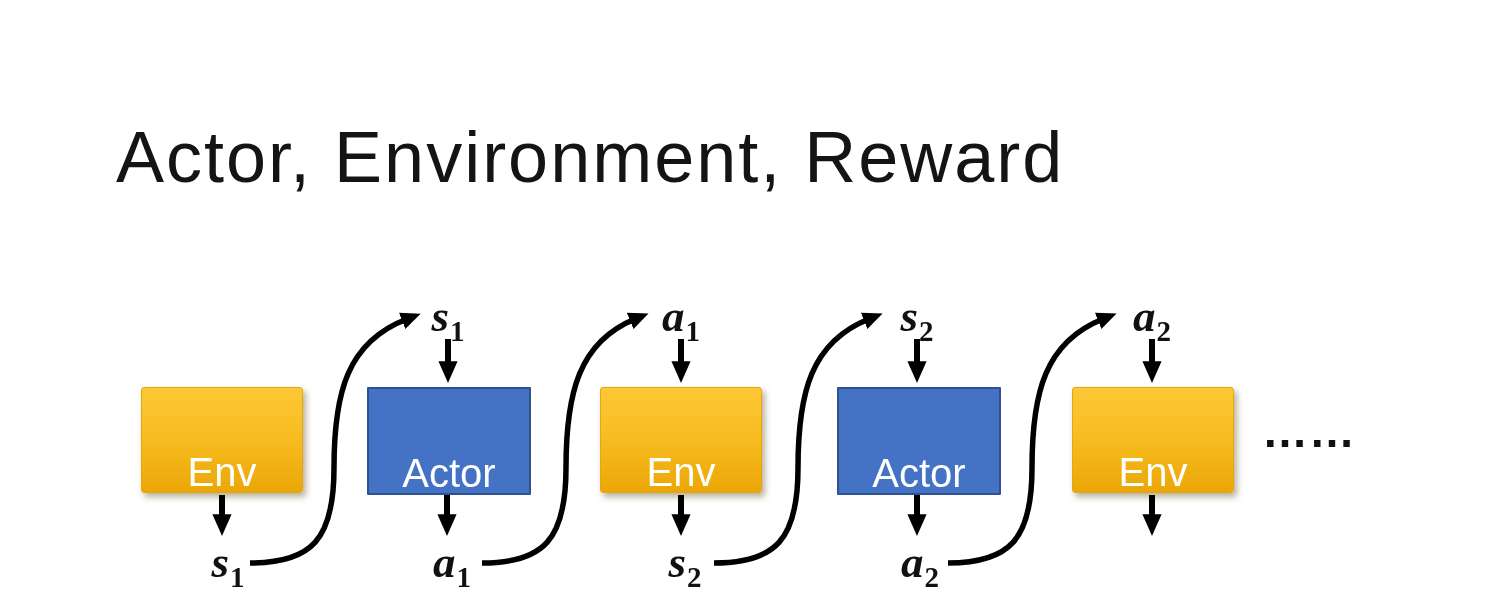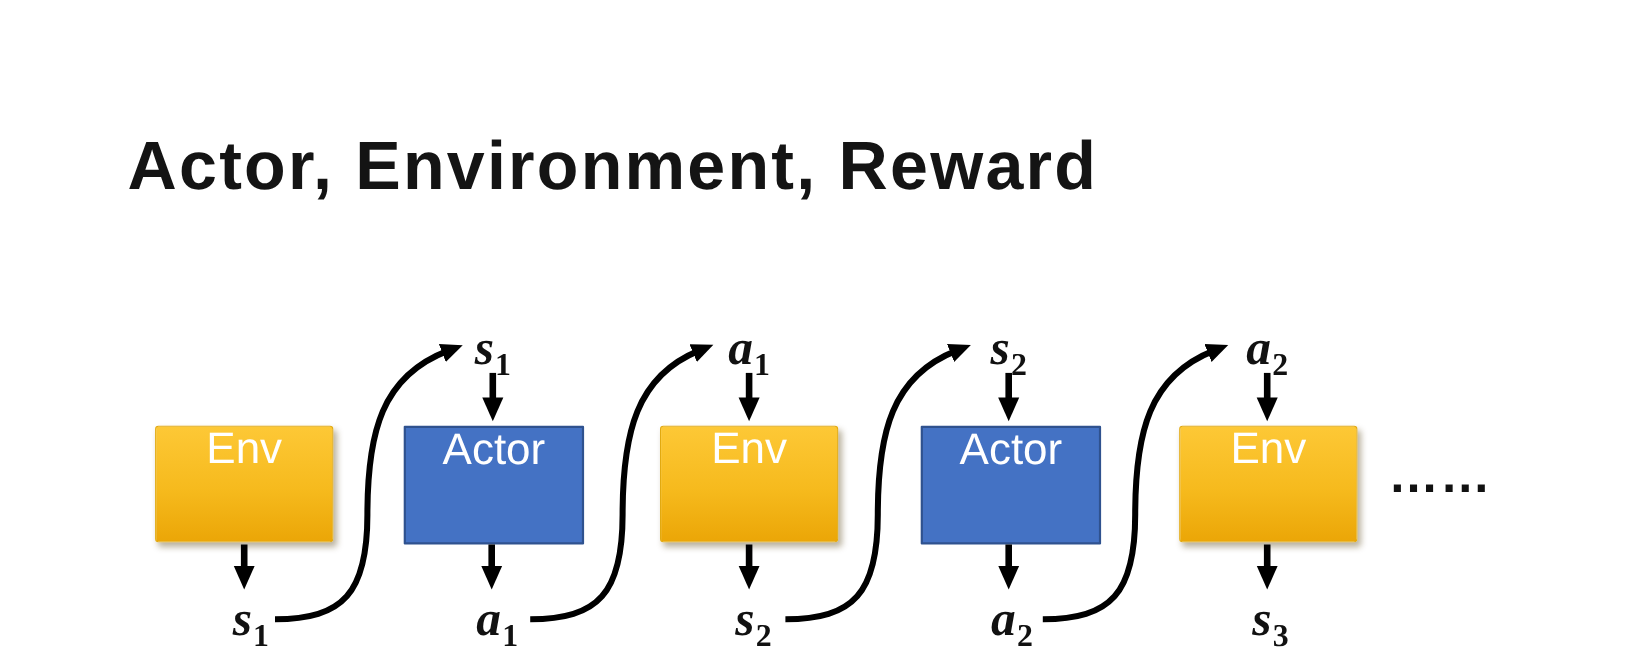--- a/index.html
+++ b/index.html
@@ -16,33 +16,33 @@
   .stage {
     position: relative;
     width: 1500px;
     height: 608px;
     background: #ffffff;
   }
   .slide-title {
     position: absolute;
     left: 116px;
     top: 118px;
-    font-size: 62px;
-    font-weight: 700;
+    font-size: 72px;
+    font-weight: 400;
     letter-spacing: 2px;
     line-height: 1.1;
     color: var(--title-text, #141414);
     white-space: nowrap;
   }
   .box {
     position: absolute;
     width: 160px;
     height: 104px;
     display: flex;
-    align-items: flex-start;
+    align-items: flex-end;
     justify-content: center;
     color: var(--box-text, #ffffff);
     font-size: 40px;
     line-height: 1;
     user-select: none;
   }
   .box.env {
     background: linear-gradient(180deg, var(--env-gradient-top, #FDC836) 0%, #F6BA1D 55%, var(--env-gradient-bottom, #EBA607) 100%);
     border: 1px solid var(--env-border, #E2A90F);
     border-radius: 3px;
@@ -124,21 +124,20 @@
 
   <div class="mlabel" style="left:404px;  top:290px;"><span>s</span><span class="sub">1</span></div>
   <div class="mlabel" style="left:637px;  top:290px;"><span>a</span><span class="sub">1</span></div>
   <div class="mlabel" style="left:873px;  top:290px;"><span>s</span><span class="sub">2</span></div>
   <div class="mlabel" style="left:1108px; top:290px;"><span>a</span><span class="sub">2</span></div>
 
   <div class="mlabel" style="left:184px;  top:536px;"><span>s</span><span class="sub">1</span></div>
   <div class="mlabel" style="left:408px;  top:536px;"><span>a</span><span class="sub">1</span></div>
   <div class="mlabel" style="left:641px;  top:536px;"><span>s</span><span class="sub">2</span></div>
   <div class="mlabel" style="left:876px;  top:536px;"><span>a</span><span class="sub">2</span></div>
-  <div class="mlabel" style="left:1111px; top:536px;"><span>s</span><span class="sub">3</span></div>
 
   <div class="ellipsis">……</div>
 
   <svg class="arrow-layer" viewBox="0 0 1500 608" xmlns="http://www.w3.org/2000/svg">
     <defs>
       <marker id="ah" viewBox="0 0 10 10" refX="2.5" refY="5" markerWidth="3.8" markerHeight="3.8" orient="auto" markerUnits="strokeWidth">
         <path class="arrow-head-fill" d="M 0 0.8 L 9.5 5 L 0 9.2 Z"></path>
       </marker>
     </defs>
 

